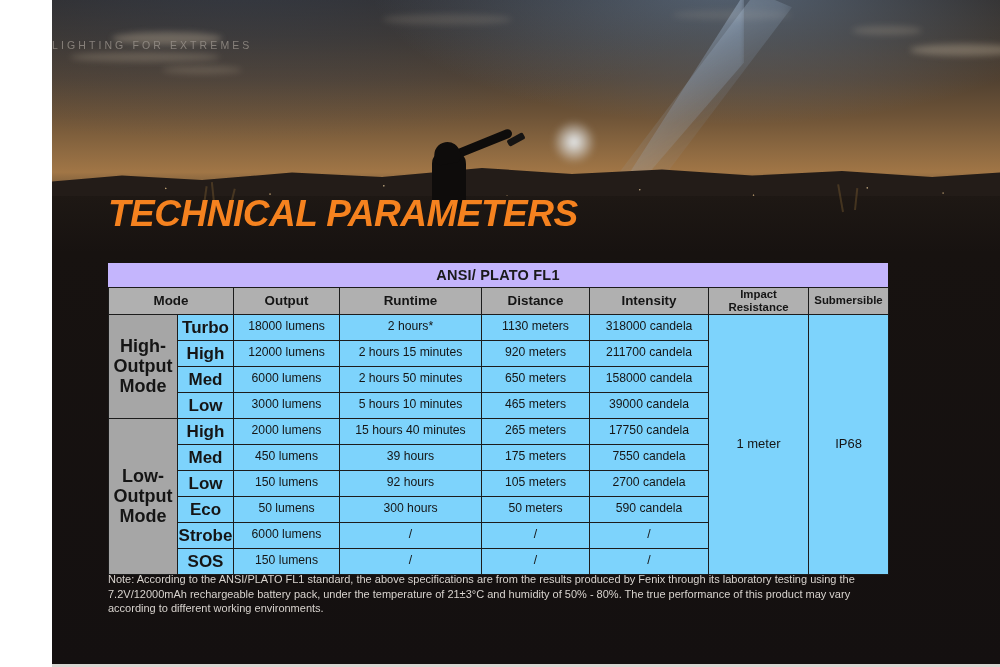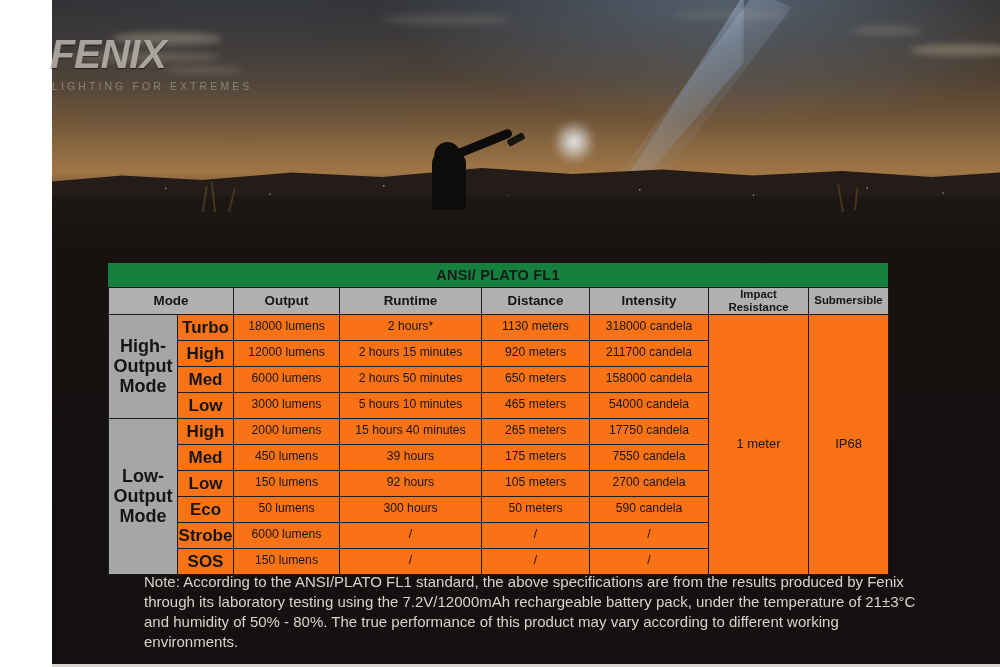--- a/index.html
+++ b/index.html
@@ -188,33 +188,33 @@
   #weight-line { left: 556px; }
 
   
   #table-wrap {
     position: absolute;
     left: 108px; top: 263px;
     width: 780px;
   }
   #ansi-banner {
     height: 24px;
-    background: #15803d;
+    background: #c4b5fd;
     color: #1a1a1a;
     font-size: 14.5px;
     font-weight: bold;
     display: flex;
     align-items: center;
     justify-content: center;
     letter-spacing: .2px;
   }
   table {
     width: 780px;
     border-collapse: collapse;
-    background: #f97316;
+    background: #7dd3fc;
     table-layout: fixed;
   }
   th, td {
     border: 1px solid #1c1c1c;
     text-align: center;
     vertical-align: middle;
     color: #151515;
     font-size: 12.2px;
     padding: 0;
     height: 26px;
@@ -238,24 +238,23 @@
   }
   td.spanned {
     font-size: 13px;
   }
 
   
   #footnote {
     position: absolute;
     left: 108px; top: 572px;
     width: 790px;
-    font-size: 15px;
+    font-size: 11px;
     line-height: 1.34;
     color: #d8d3ce;
-    margin-left: 36px;
   }
   #footnote p { margin: 0; }
 
   #bottom-rule {
     position: absolute; left: 52px; bottom: 0; width: 948px; height: 3px;
     background: #d9d6d2;
   }
 </style>
 </head>
 <body>
@@ -288,24 +287,24 @@
     <div class="hiker-torch"></div>
 
     <div class="brush" style="left:150px; top:186px; height:26px; transform:rotate(8deg);"></div>
     <div class="brush" style="left:162px; top:182px; height:30px; transform:rotate(-6deg);"></div>
     <div class="brush" style="left:176px; top:188px; height:24px; transform:rotate(14deg);"></div>
     <div class="brush" style="left:790px; top:184px; height:28px; transform:rotate(-10deg);"></div>
     <div class="brush" style="left:802px; top:188px; height:22px; transform:rotate(6deg);"></div>
   </div>
 
   <div id="logo-block">
-    <div class="logo-word">FENIX</div>
     <div class="logo-tag">LIGHTING FOR EXTREMES</div>
   </div>
 
+  <div id="title">TECHNICAL PARAMETERS</div>
 
 
 
   <div id="table-wrap">
     <div id="ansi-banner">ANSI/ PLATO  FL1</div>
 
     <table>
       <colgroup>
         <col style="width:69px">
         <col style="width:56px">
@@ -353,21 +352,21 @@
             <td>6000 lumens</td>
             <td>2 hours 50 minutes</td>
             <td>650 meters</td>
             <td>158000 candela</td>
           </tr>
           <tr>
             <td class="mode-name">Low</td>
             <td>3000 lumens</td>
             <td>5 hours 10 minutes</td>
             <td>465 meters</td>
-            <td>54000 candela</td>
+            <td>39000 candela</td>
           </tr>
           <tr>
             <td class="mode-group" rowspan="6"><span>Low-</span><br><span>Output</span><br><span>Mode</span></td>
             <td class="mode-name">High</td>
             <td>2000 lumens</td>
             <td>15 hours 40 minutes</td>
             <td>265 meters</td>
             <td>17750 candela</td>
           </tr>
           <tr>

